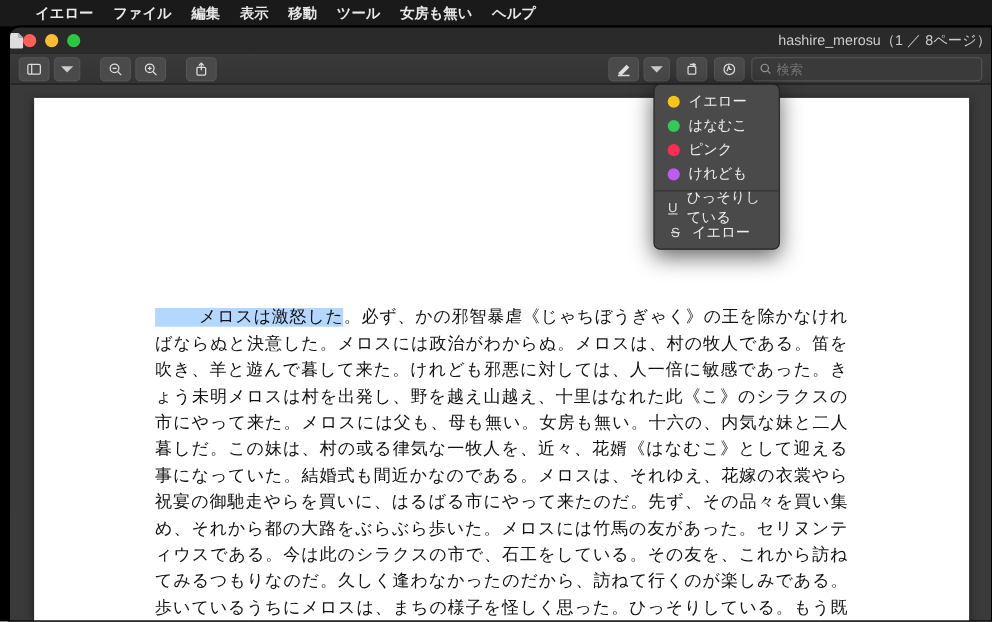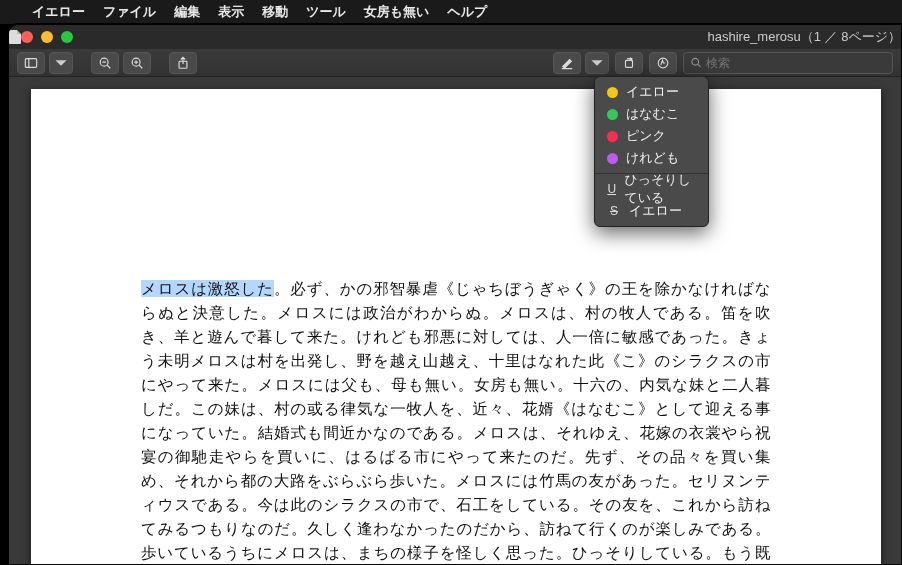--- a/index.html
+++ b/index.html
@@ -28,21 +28,21 @@
   .tool-btn.small{min-width:24px;}
   .tool-btn svg, .tool-btn .glyph { width:14px; height:14px; display:block; }
   .spacer { flex: 1; }
   .search-wrap { height:22px; width:210px; background:#3a3a3a; border:1px solid #555; border-radius:4px; display:flex; align-items:center; padding:0 6px; color:#888; gap:4px;}
   .search-wrap input { background:transparent; border:0; outline:0; color:#ddd; font-size:12px; width:100%; }
   .chev { width:10px;height:10px; }
 
   
   .docarea { position:absolute; top:52px; left:0; right:0; bottom:0; background:#3a3a3a; overflow:hidden;}
   .page { position:absolute; top:12px; left:22px; width:850px; background:#fff; min-height:700px; padding: 188px 110px 40px 110px; box-shadow: 0 2px 8px rgba(0,0,0,.6); }
-  .selected { background:#b3d7ff; }
+  .selected { background:#b3d7ff;padding-left:40px; }
   .body-text { font-size: 15.5px; line-height: 1.55; color:#111; letter-spacing:.5px; text-align: justify; font-family: "Hiragino Mincho ProN", serif; }
 
   
   .dropdown { position:absolute; top:76px; left:562px; width:115px; background:#4a4a4a; border:1px solid #222; border-radius:6px; box-shadow: 0 6px 20px rgba(0,0,0,.6); padding:4px 0; z-index:50;margin-left:32px; }
   .dd-item { height:22px; display:flex; align-items:center; gap:8px; padding:0 12px; color:#eee; font-size:13px; }
   .dd-item .dot { width:11px; height:11px; border-radius:50%; }
   .dd-sep { height:1px; background:#333; margin:4px 0; }
   .dd-item .pre { width:14px; display:inline-flex; justify-content:center; color:#ddd; font-size:12px;}
   .c-yellow{background:#f5c518;} .c-green{background:#34c759;} .c-blue{background:#0a84ff;} .c-pink{background:#ff2d55;} .c-purple{background:#bf5af2;}
 </style>

